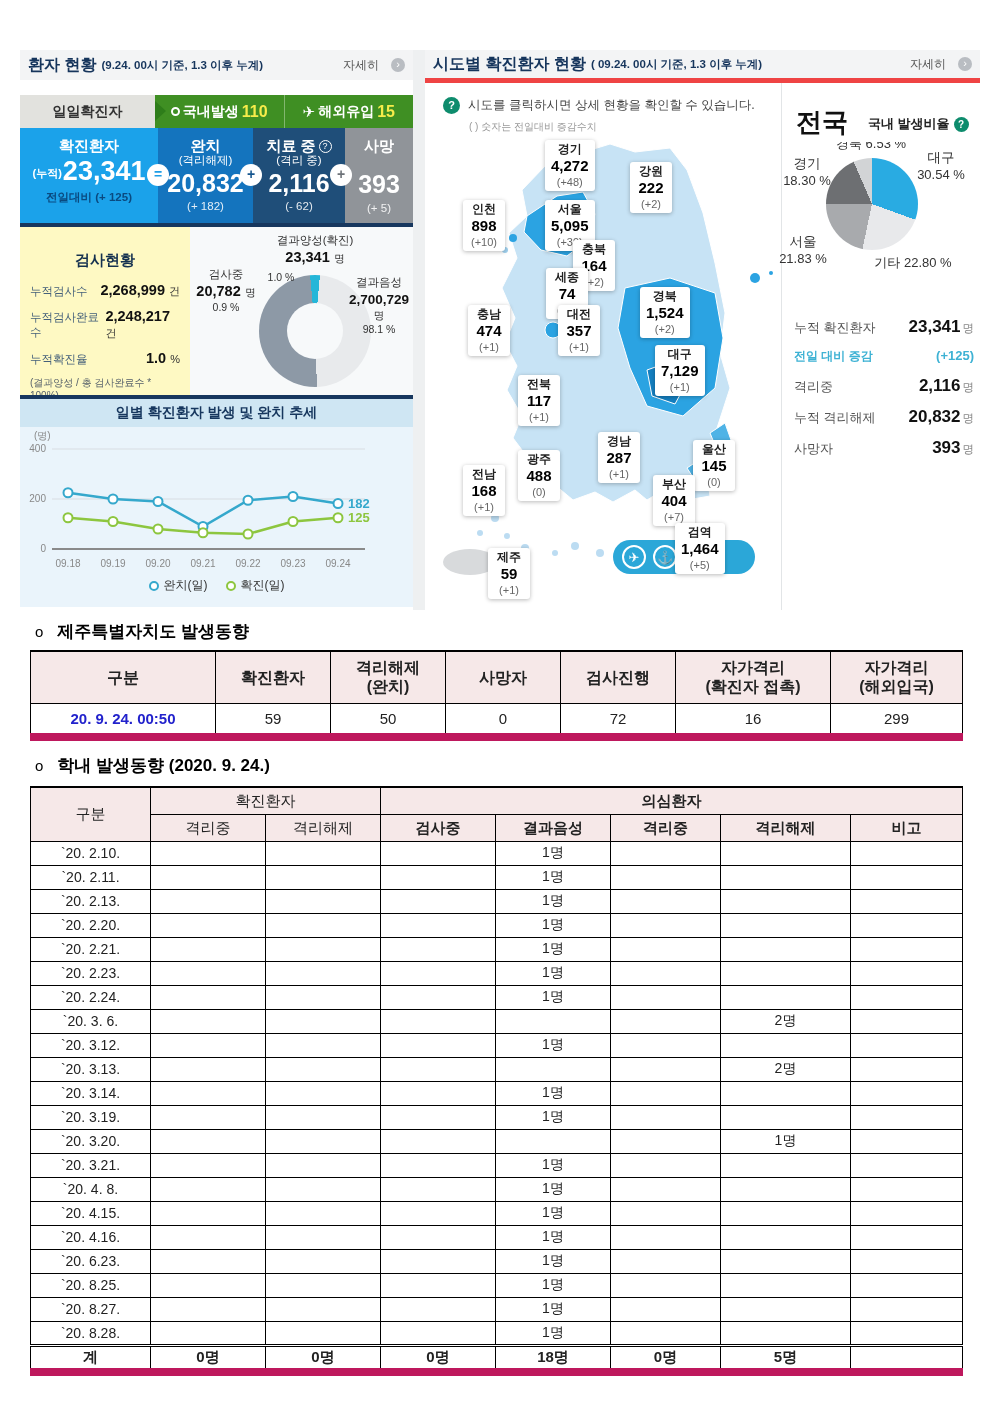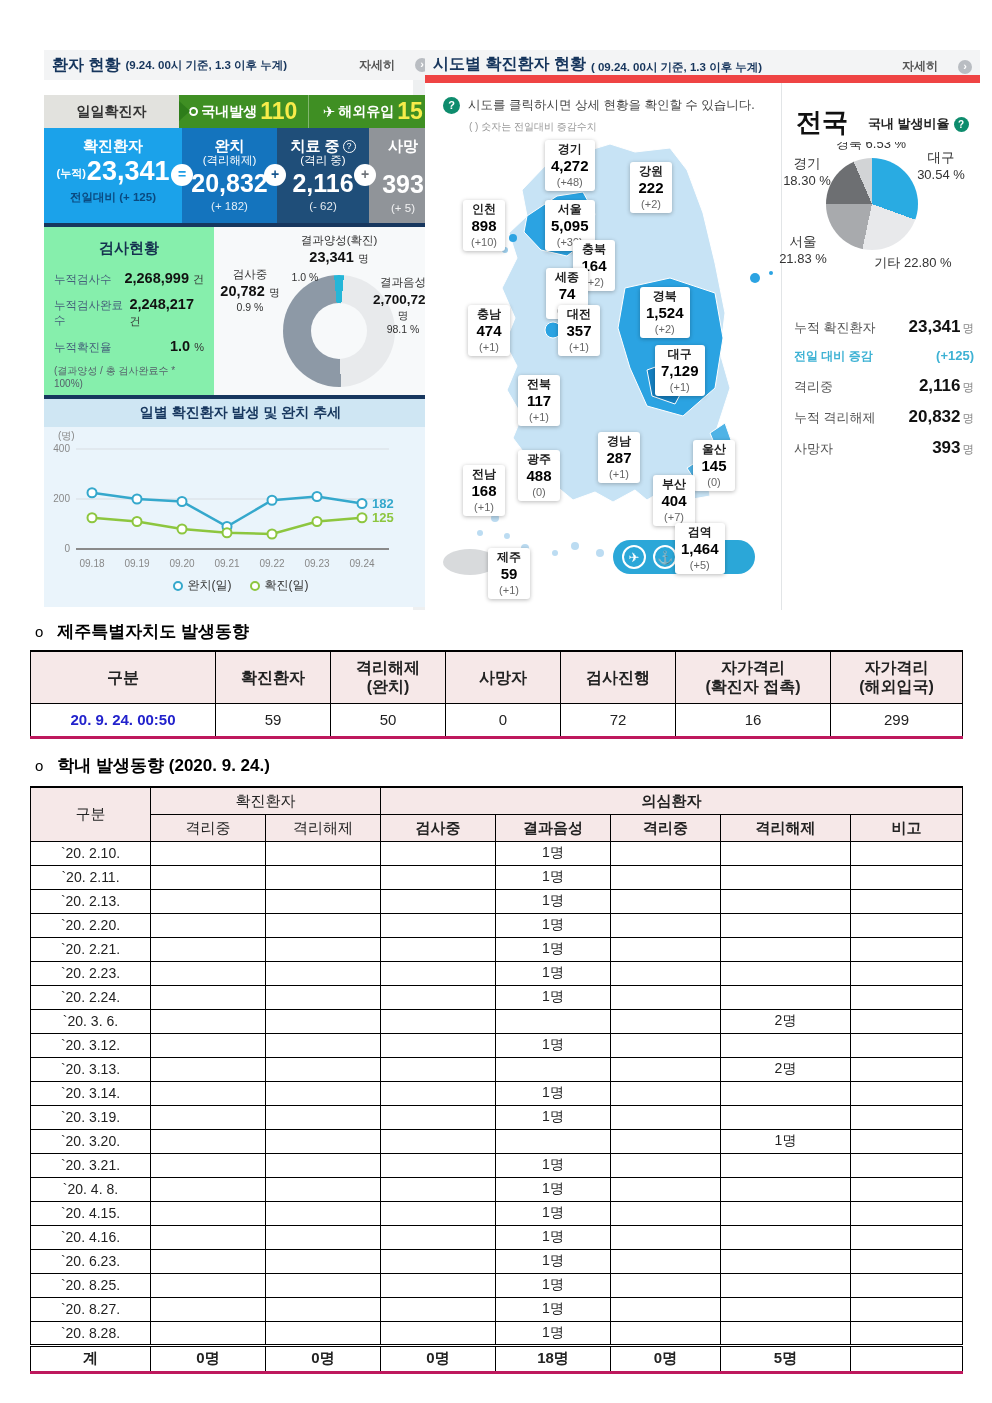--- a/index.html
+++ b/index.html
@@ -1,40 +1,40 @@
 <!DOCTYPE html>
 <html><head>
 <meta charset="utf-8">
 <style>
   * { box-sizing: border-box; margin: 0; padding: 0; }
   html,body { width:992px; height:1403px; }
   body { position:relative; background:#fff; font-family:"Liberation Sans",sans-serif; color:#222; }
   .abs { position:absolute; }
 
   
-  .panel-left  { left:20px;  top:50px; width:393px; height:560px;margin-left:24px; }
+  .panel-left  { left:20px;  top:50px; width:393px; height:560px; }
   .panel-map   { left:425px; top:50px; width:555px; height:560px; }
   .gap-strip   { left:413px; top:50px; width:12px; height:560px; background:#eef0f1; }
 
   .p-header { left:0; top:0; right:0; height:30px; background:#f3f4f5; display:flex; align-items:center; padding:0 8px; }
   .p-title  { font-size:16px; font-weight:bold; color:#16355c; }
   .p-note   { font-size:11.5px; font-weight:bold; color:#16355c; margin-left:5px; }
-  .detail   { margin-left:auto; display:flex; align-items:center; gap:20px; font-size:12px; font-weight:bold; color:#555; cursor:pointer; }
+  .detail   { margin-left:auto; display:flex; align-items:center; gap:12px; font-size:12px; font-weight:normal; color:#555; cursor:pointer; }
   .detail-ic{ width:14px; height:14px; border-radius:50%; background:#b9bdc2; color:#fff; font-size:11px; line-height:13px; text-align:center; }
 
   
   .tabbar { left:0; top:45px; width:393px; height:33px; display:flex; }
   .tab-gray { width:135px; background:#e2e2de; color:#333; font-weight:bold; font-size:14px;
               display:flex; align-items:center; justify-content:center; position:relative; }
   .tab-arrow { position:absolute; right:-11px; top:6px; width:0; height:0; z-index:2;
                border-top:10px solid transparent; border-bottom:10px solid transparent; border-left:11px solid #2e7d1a; }
   .tab-green { flex:1; background:#3f8f23; display:flex; }
   .g-half { flex:1; display:flex; align-items:center; justify-content:center; gap:3px; color:#fff; font-size:14px; font-weight:bold; }
   .g-half + .g-half { border-left:1px solid rgba(255,255,255,.35); }
-  .g-num { color:#f7ec4a; font-size:23px; }
+  .g-num { color:#f7ec4a; font-size:16px; }
   .pin-ic { width:9px; height:9px; border:2px solid #fff; border-radius:50%; display:inline-block; }
   .plane-ic { font-size:15px; font-weight:normal; }
 
   
   .stats { left:0; top:78px; width:393px; height:95px; display:flex; }
   .sbox { color:#fff; text-align:center; padding-top:9px; position:relative; }
   .sbox .lb { font-size:15px; font-weight:bold; line-height:1.15; }
   .sbox .sub{ font-size:11.5px; line-height:1.1; }
   .sbox .vl { font-size:25px; font-weight:bold; margin-top:3px; line-height:1.1; }
   .sbox .pre{ font-size:11px; font-weight:bold; vertical-align:3px; margin-right:1px; }
@@ -51,21 +51,21 @@
   .op1 { left:127px; color:#1d9de6; }
   .op2 { left:220px; color:#16568f; }
   .op3 { left:310px; color:#6d7278; }
   .help-ic { display:inline-block; width:13px; height:13px; border:1.5px solid #fff; border-radius:50%;
              font-size:9px; line-height:11px; text-align:center; vertical-align:2px; margin-left:3px; font-weight:normal; }
 
   .navy-div { left:0; width:393px; height:4px; background:#17375e; }
 
   
   .test-sec { left:0; top:177px; width:393px; height:168px; background:#f7f9fa; }
-  .test-box { position:absolute; left:0; top:0; width:170px; height:168px; background:#86efac; padding:12px 10px 0 10px; }
+  .test-box { position:absolute; left:0; top:0; width:170px; height:168px; background:#fef9c3; padding:24px 10px 0 10px; }
   .test-title { text-align:center; font-size:15px; font-weight:bold; color:#15314f; margin-bottom:12px; }
   .t-row { display:flex; justify-content:space-between; align-items:baseline; margin-bottom:9px; }
   .t-lb { font-size:11.5px; color:#44607a; }
   .t-vl { font-size:14.5px; font-weight:bold; color:#111; }
   .t-un { font-size:11px; font-weight:normal; color:#333; }
   .t-foot { font-size:10px; color:#55606a; margin-top:4px; }
   .donut { position:absolute; left:239px; top:48px; width:112px; height:112px; border-radius:50%; }
   .donut-hole { position:absolute; left:267px; top:76px; width:56px; height:56px; border-radius:50%; background:#f7f9fa; }
   .d-lbl { position:absolute; text-align:center; line-height:1.25; }
   .d-top { left:225px; top:6px;  width:140px; }
@@ -80,21 +80,21 @@
   
   .chart-title { left:0; top:349px; width:393px; height:28px; background:#cfe6f3; color:#17375e;
                  font-size:14px; font-weight:bold; display:flex; align-items:center; justify-content:center; }
   .chart-area { left:0; top:377px; width:393px; height:180px; background:#eaf4fb; }
   .ax { font-size:10px; fill:#888; font-family:"Liberation Sans",sans-serif; }
   .legend { position:absolute; left:0; top:150px; width:393px; display:flex; justify-content:center; gap:18px; }
   .lg-item { display:flex; align-items:center; gap:5px; font-size:12px; color:#333; }
   .lg-ring { width:10px; height:10px; border-radius:50%; border:2.5px solid #999; background:#fff; display:inline-block; }
 
   
-  .map-header { border-bottom:8px solid #ef4444; height:33px;align-items:flex-end; }
+  .map-header { border-bottom:5px solid #ef4444; height:33px; }
   .map-body { left:0; top:33px; width:555px; height:527px; background:#fff; }
   .tip { position:absolute; left:18px; top:14px; display:flex; align-items:center; gap:8px; font-size:12.5px; color:#444; }
   .q-ic { width:17px; height:17px; border-radius:50%; background:#0e8c6d; color:#fff; font-size:11px; font-weight:bold;
           text-align:center; line-height:17px; flex:0 0 auto; }
   .tip2 { position:absolute; left:44px; top:37px; font-size:10px; color:#999; }
   .map-svg { position:absolute; left:0; top:55px; }
   .callout { position:absolute; background:#fff; border-radius:3px; box-shadow:0 1px 4px rgba(0,0,0,.28);
              padding:2px 6px; text-align:center; min-width:42px; z-index:2; cursor:pointer; }
   .callout .nm { font-size:12px; font-weight:bold; color:#222; display:block; line-height:1.25; }
   .callout .vl { font-size:15px; font-weight:bold; color:#000; display:block; line-height:1.25; }
@@ -125,21 +125,21 @@
   .n-vl { font-size:17px; font-weight:bold; color:#111; }
   .n-un { font-size:11.5px; font-weight:normal; color:#888; margin-left:2px; }
   .n-row.accent .n-lb { color:#3eb2d4; font-size:12px; font-weight:bold; }
   .n-row.accent .n-vl { color:#3eb2d4; font-size:13px; }
   .n-row.small .n-lb { font-size:11.5px; }
 
   
   .sec-title { position:absolute; left:35px; font-size:17px; font-weight:bold; color:#000; }
   .sec-title .bullet { font-weight:normal; font-size:15px; margin-right:14px; }
   table { border-collapse:collapse; table-layout:fixed; }
-  .dtable { position:absolute; left:30px; width:932px; border-top:2px solid #000; border-bottom:3px solid #be185d; }
+  .dtable { position:absolute; left:30px; width:932px; border-top:2px solid #000; border-bottom:8px solid #be185d; }
   .dtable th, .dtable td { border:1px solid #000; text-align:center; vertical-align:middle; }
   .dtable th { background:#f6e8e8; font-size:16px; font-weight:bold; white-space:pre-line; line-height:1.2; }
   #jeju-table th { height:52px; }
   #jeju-table td { height:34px; font-size:15px; }
   #jeju-table .c-date { color:#2222cc; font-weight:bold; }
   #school-table th { height:27px; font-size:15px; }
   #school-table th.thin { font-weight:normal; }
   #school-table td { height:24px; font-size:14px; }
   #school-table .c-date { text-align:center; }
   #school-table tr.total td { border-top:3px double #000; font-weight:bold; font-size:15px; height:27px; }

